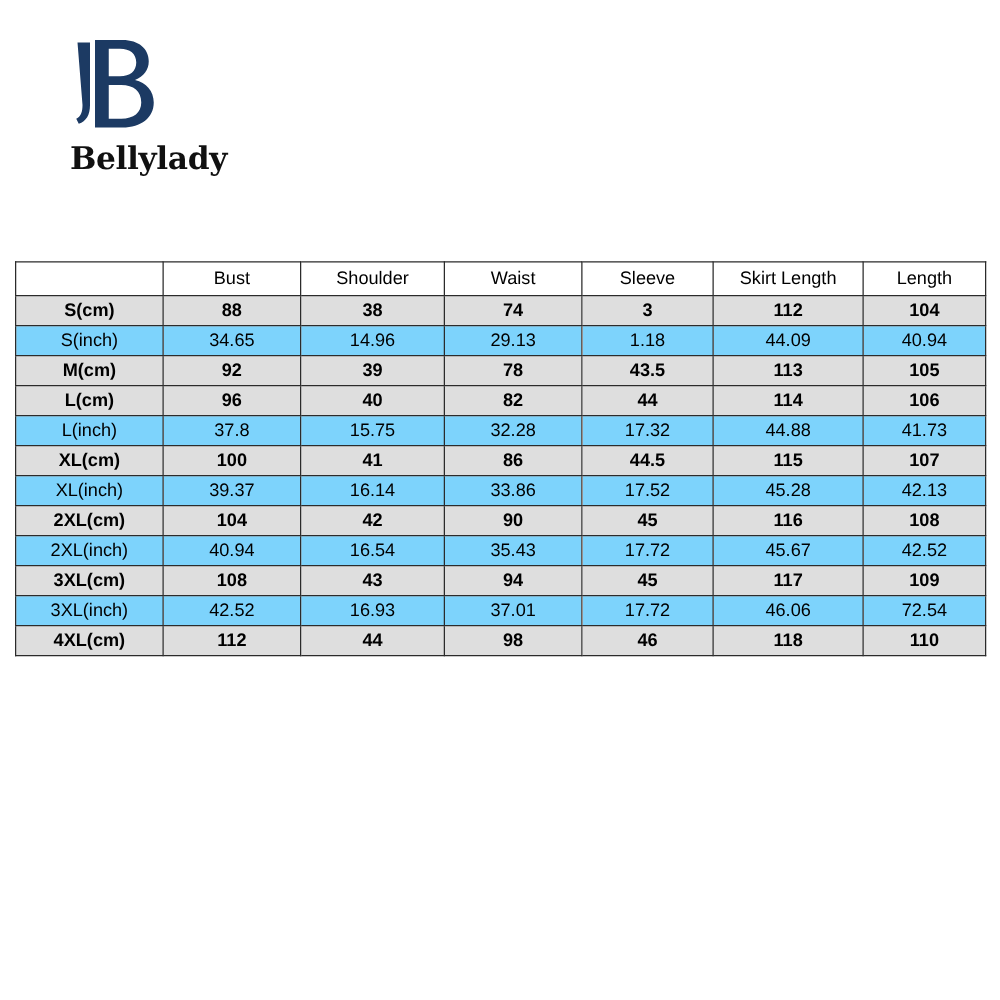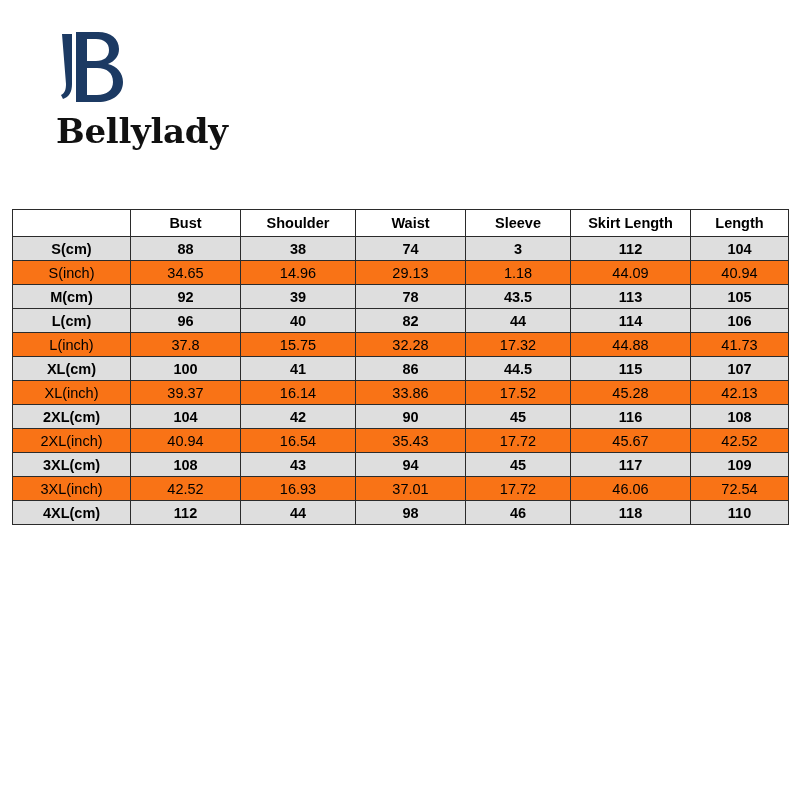--- a/index.html
+++ b/index.html
@@ -22,21 +22,21 @@
     width: 260px;
   }
   .brand-mark {
     width: 86px;
     height: 80px;
     display: block;
   }
   .brand-name {
     font-family: "DejaVu Serif", serif;
     font-weight: bold;
-    font-size: 34px;
+    font-size: 25px;
     color: #111111;
     letter-spacing: -0.3px;
     margin-top: 4px;
     line-height: 1;
   }
   .table-wrap {
     position: absolute;
     left: 12px;
     top: 209px;
     width: 776px;
@@ -50,35 +50,35 @@
   table.size-chart td {
     border: 1px solid #2b2b2b;
     height: 23px;
     font-size: 14.5px;
     text-align: center;
     padding: 0 2px;
     white-space: nowrap;
     overflow: hidden;
   }
   table.size-chart thead th {
-    font-weight: bold;
+    font-weight: normal;
     background: #ffffff;
     height: 26px;
   }
   table.size-chart thead th.corner {
     background: #ffffff;
   }
   tr.shaded td,
   tr.shaded th {
     background: #dedede;
     font-weight: bold;
   }
   tr.plain td,
   tr.plain th {
-    background: #f97316;
+    background: #7dd3fc;
     margin-left: 16px;
   }
   td.label,
   th.label {
     font-weight: normal;
   }
   col.c-size { width: 118px; }
   col.c-bust { width: 110px; }
   col.c-shoulder { width: 115px; }
   col.c-waist { width: 110px; }

